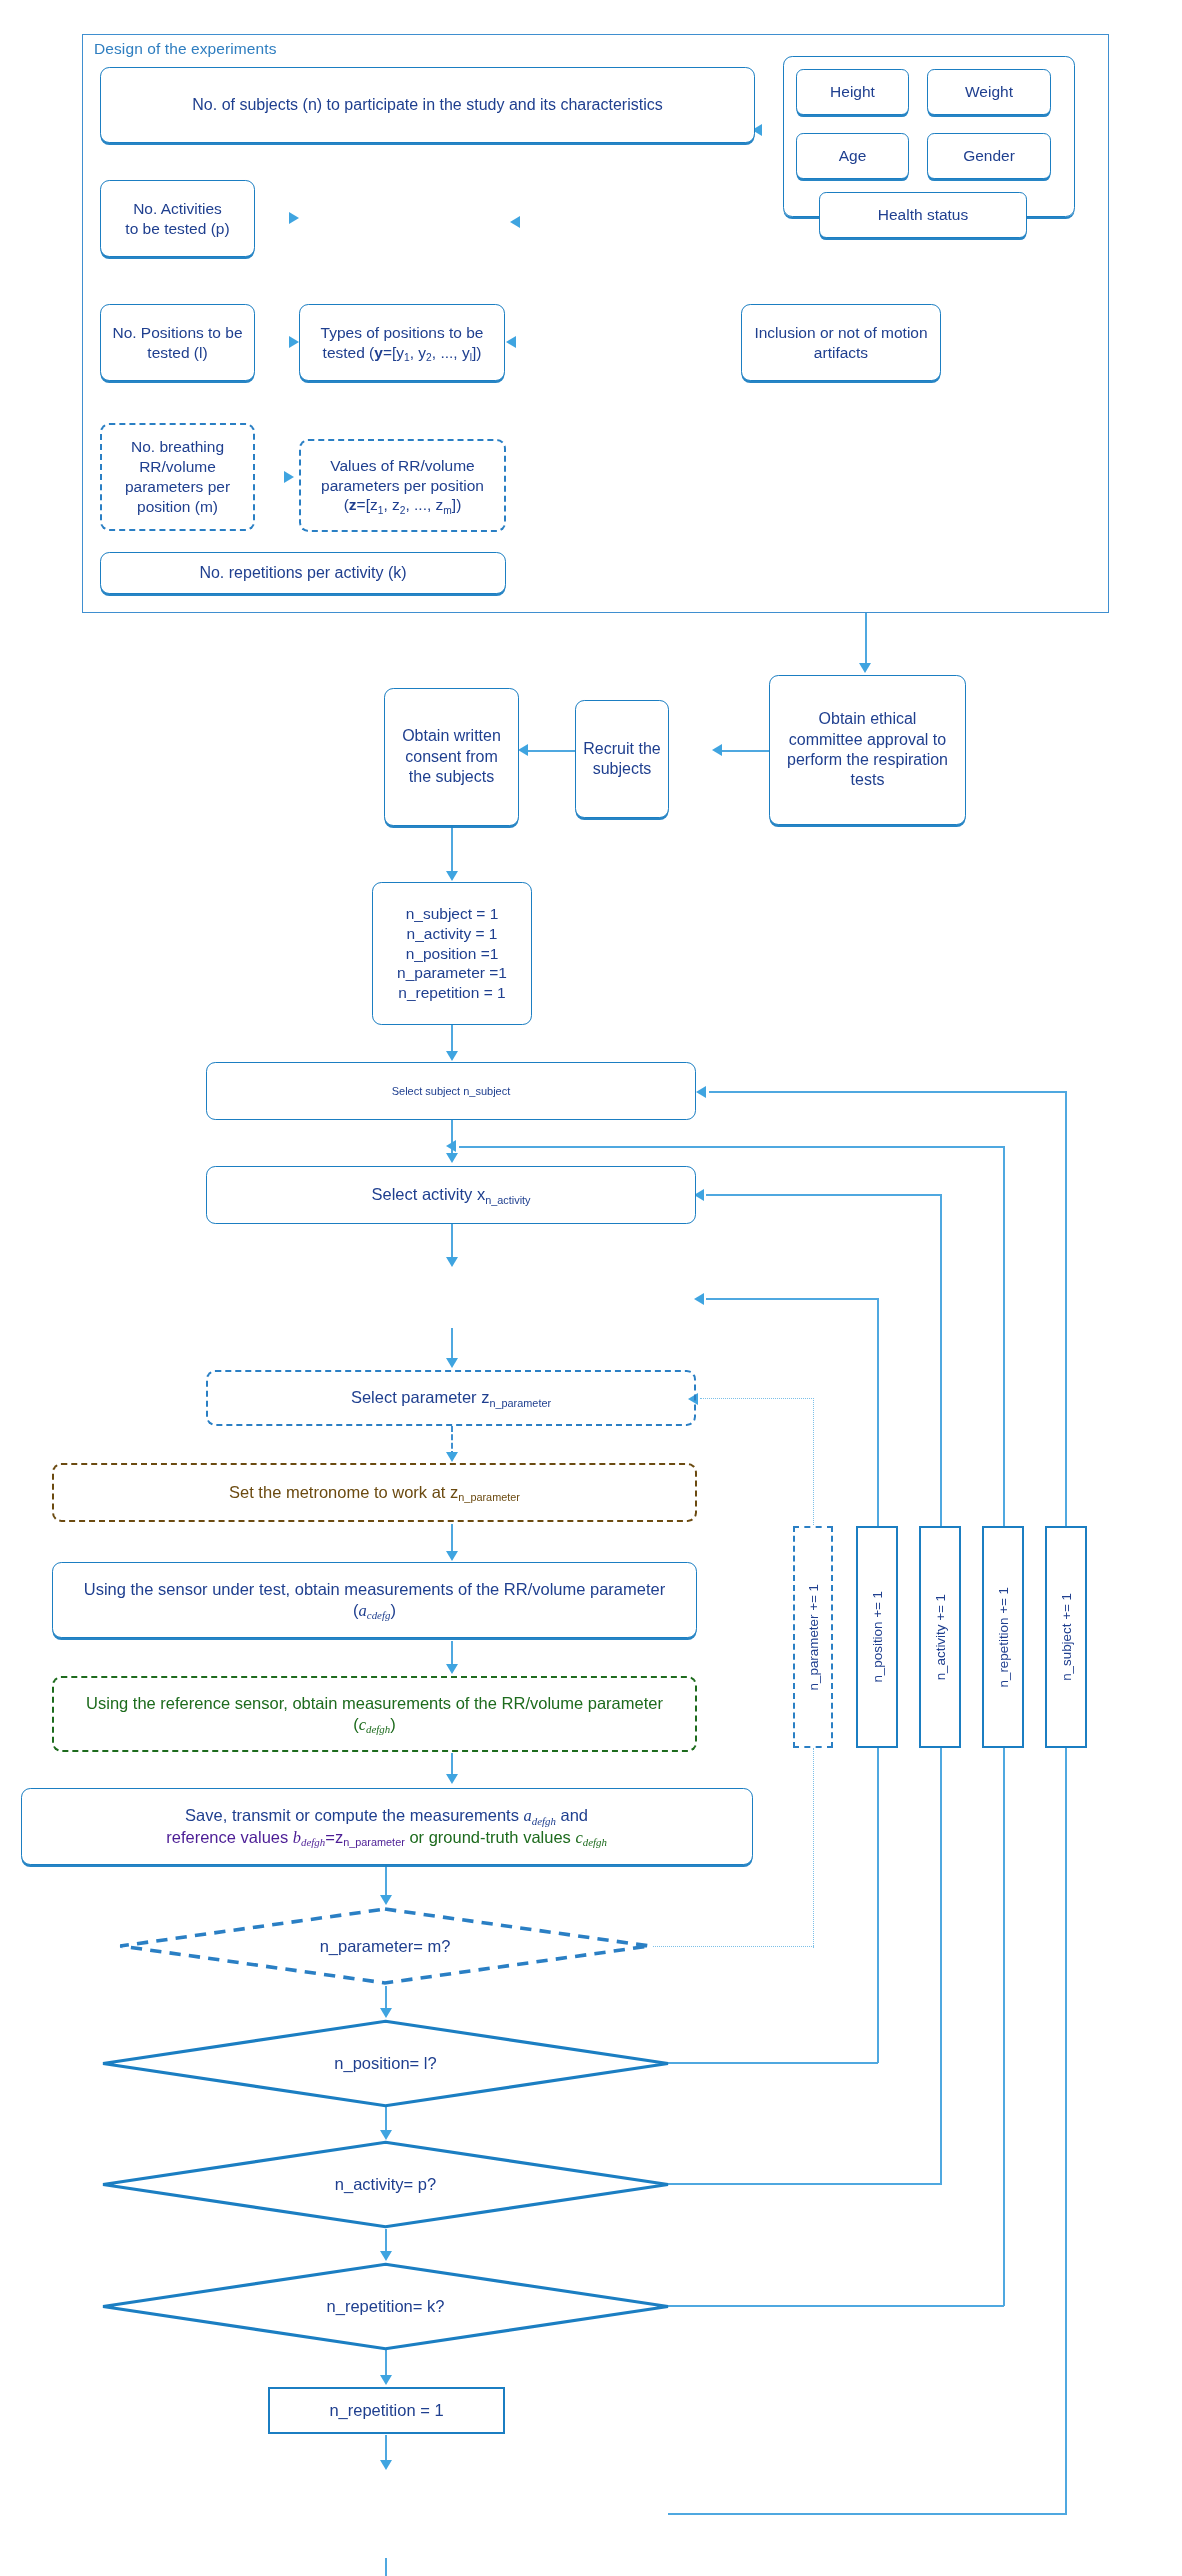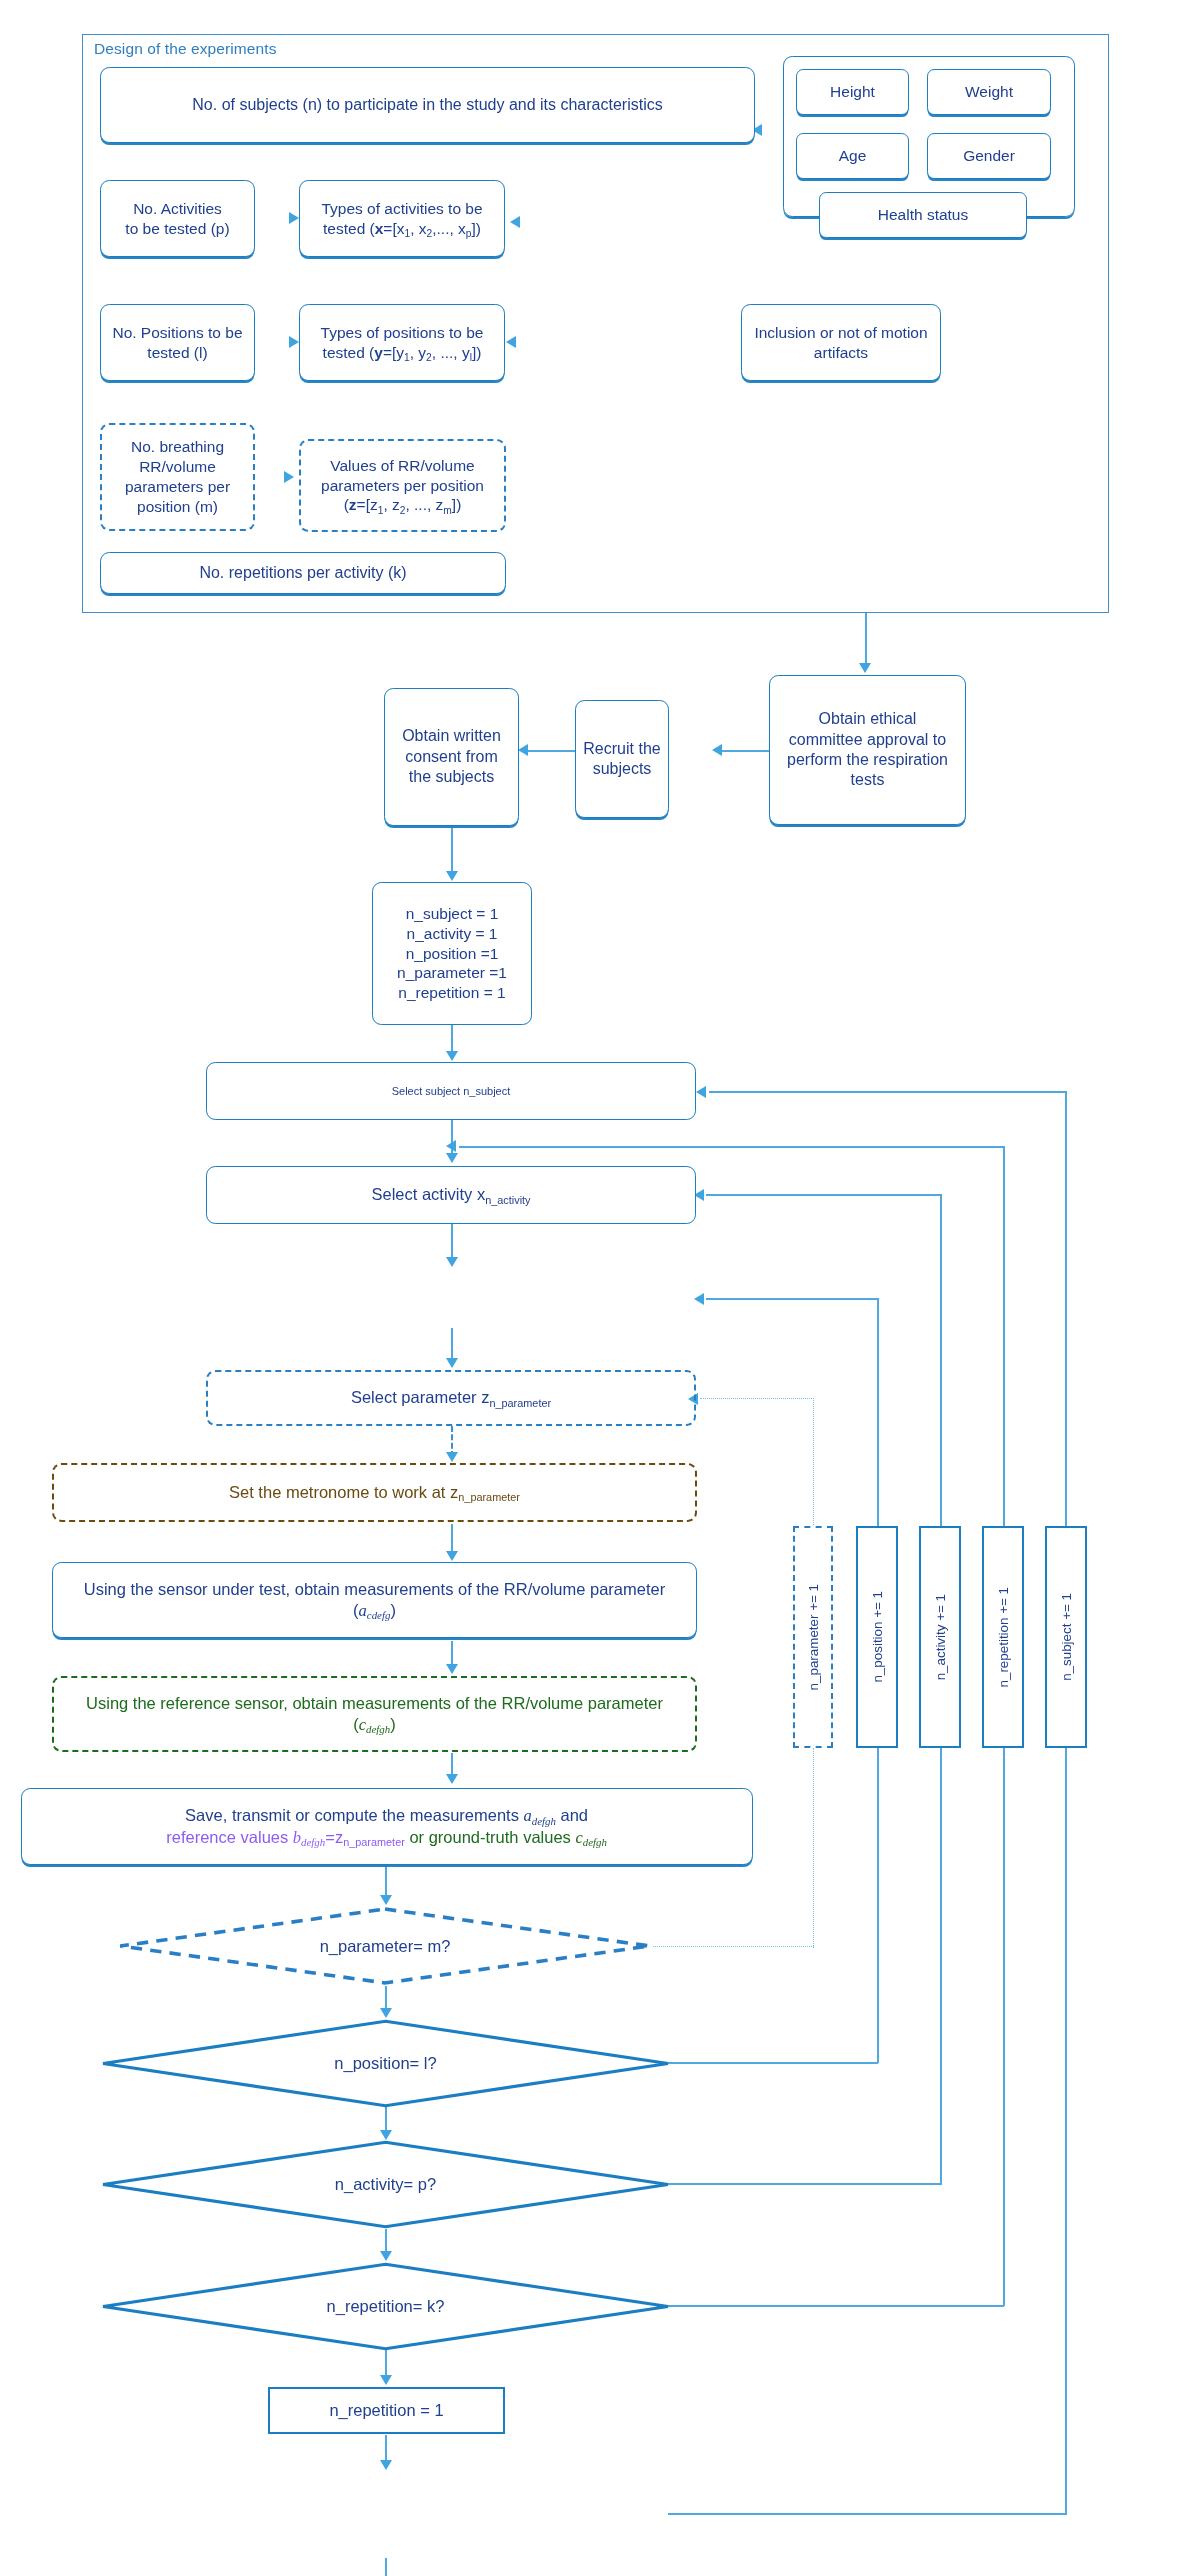--- a/index.html
+++ b/index.html
@@ -118,23 +118,20 @@
   <div class="ln lnh" style="left:762px;top:139px;width:38px;transform:rotate(-22deg);transform-origin:left center;"></div>
   <div class="arr arr-l" style="left:752px;top:124px;"></div>
 
   <div class="node rnd shadow" style="left:100px;top:180px;width:155px;height:77px;font-size:15.5px;padding:0 24px;">
     <span>No. Activities to be tested (p)</span>
     </div>
 
   <div class="ln lnh" style="left:257px;top:218px;width:37px;"></div>
   <div class="arr arr-r" style="left:289px;top:212px;"></div>
 
-  <div class="node rnd shadow" style="left:299px;top:180px;width:206px;height:77px;font-size:15.5px;padding:0 9.3px;">
-    <span>Types of activities to be tested (<span class="bold">x</span>=[x<sub>1</sub>, x<sub>2</sub>,..., x<sub>p</sub>])</span>
-    </div>
 
   <div class="node rnd shadow" style="left:100px;top:304px;width:155px;height:77px;font-size:15.5px;padding:0 8.2px;">
     <span>No. Positions to be tested (l)</span>
     </div>
 
   <div class="ln lnh" style="left:257px;top:342px;width:37px;"></div>
   <div class="arr arr-r" style="left:289px;top:336px;"></div>
 
   <div class="node rnd shadow" style="left:299px;top:304px;width:206px;height:77px;font-size:15.5px;padding:0 9.3px;">
     <span>Types of positions to be tested (<span class="bold">y</span>=[y<sub>1</sub>, y<sub>2</sub>, ..., y<sub>l</sub>])</span>
@@ -241,21 +238,21 @@
 
   <div class="node dash-green" style="left:52px;top:1676px;width:645px;height:76px;font-size:16.5px;padding:0 13.4px;">
     <span>Using the reference sensor, obtain measurements of the RR/volume parameter (<span class="it">c<sub>defgh</sub></span>)</span>
     </div>
 
   <div class="ln lnv" style="left:451px;top:1753px;height:27px;"></div>
   <div class="arr arr-d" style="left:446px;top:1774px;"></div>
 
   <div class="node rnd shadow" style="left:20.6px;top:1788px;width:732px;height:77px;font-size:16.5px;padding:0 12.4px;flex-direction:column;">
     <span>Save, transmit or compute the measurements <span class="it">a<sub>defgh</sub></span> and</span>
-    <span><span style="color:#8b5cf6;">reference values <span class="it">b<sub>defgh</sub></span>=z<sub>n_parameter</sub></span> <span style="color:#1d6b1d;">or ground-truth values <span class="it">c<sub>defgh</sub></span></span></span>
+    <span><span style="color:#4c1d95;">reference values <span class="it">b<sub>defgh</sub></span>=z<sub>n_parameter</sub></span> <span style="color:#1d6b1d;">or ground-truth values <span class="it">c<sub>defgh</sub></span></span></span>
   </div>
 
   <div class="ln lnv" style="left:385px;top:1865px;height:34px;"></div>
   <div class="arr arr-d" style="left:380px;top:1895px;"></div>
 
   <div class="diamond" style="left:117px;top:1907px;width:536px;height:78px;">
     <svg width="536" height="78" viewBox="0 0 1040 152">
       <polygon points="520,4 1036,76 520,148 4,76" fill="#ffffff" stroke="#2a7fc4" stroke-width="7" stroke-dasharray="22 16"></polygon>
     </svg>
     <div class="dlabel" style="font-size:16.5px;">

